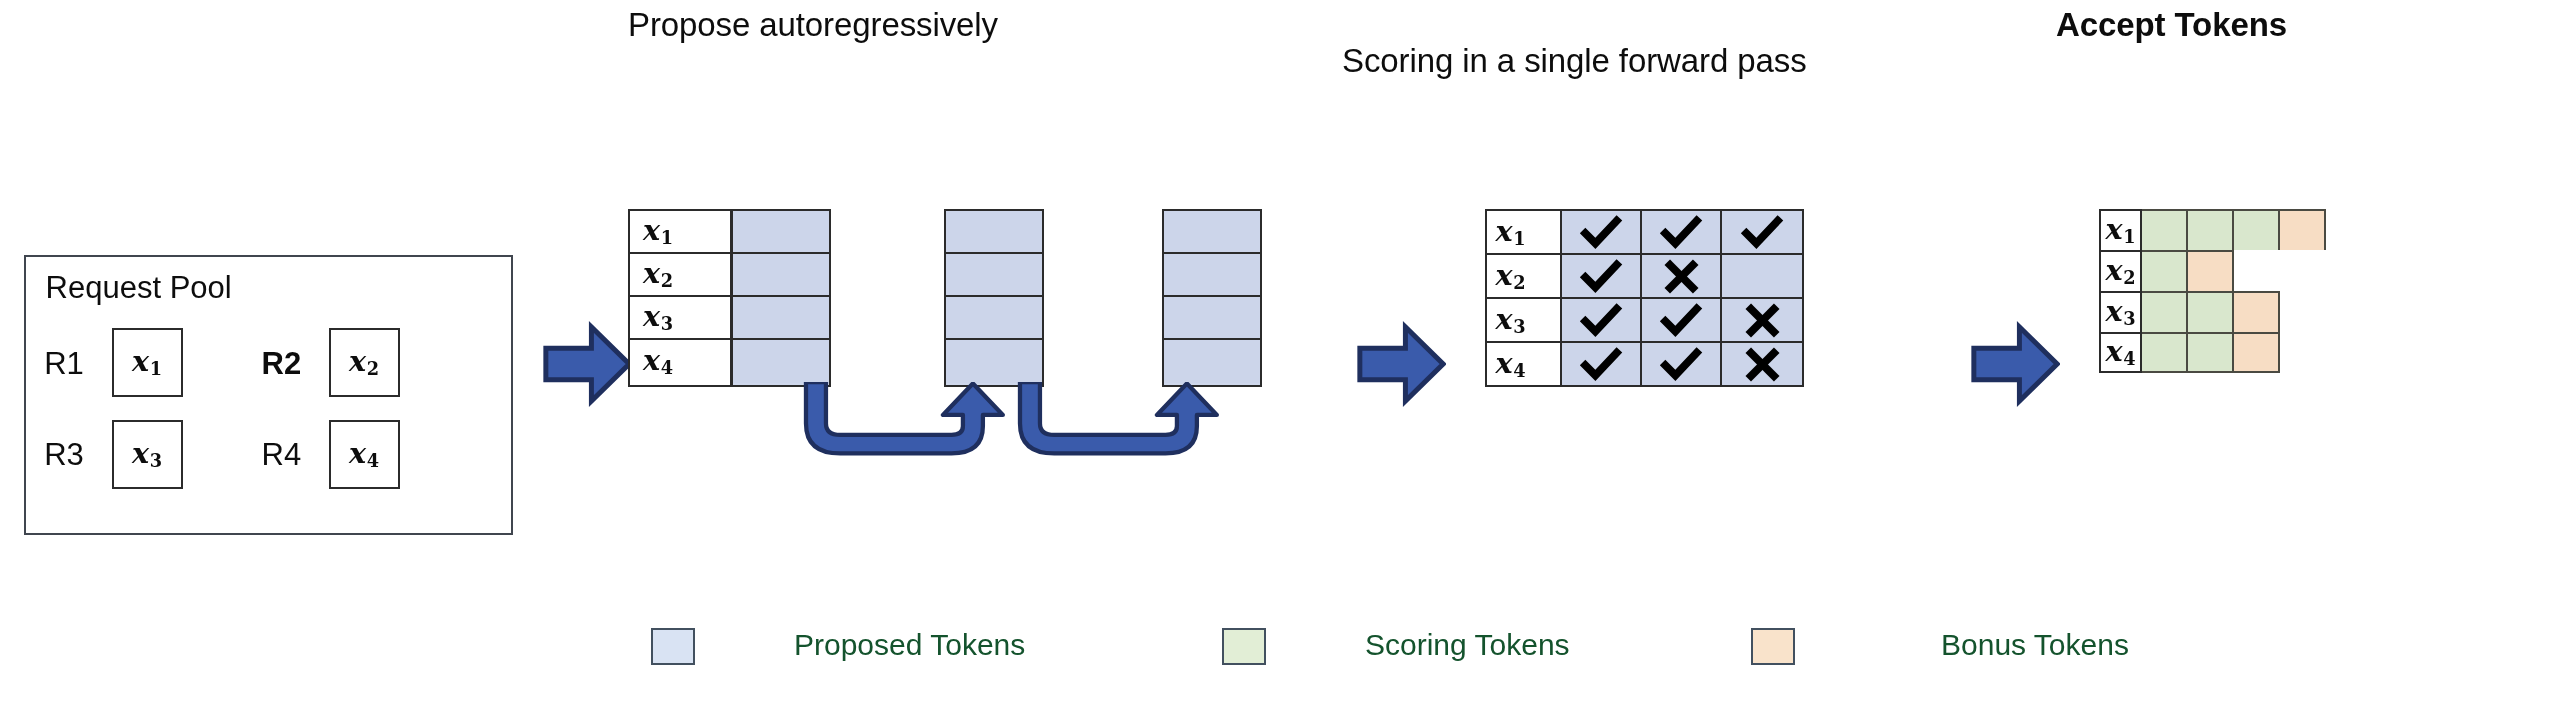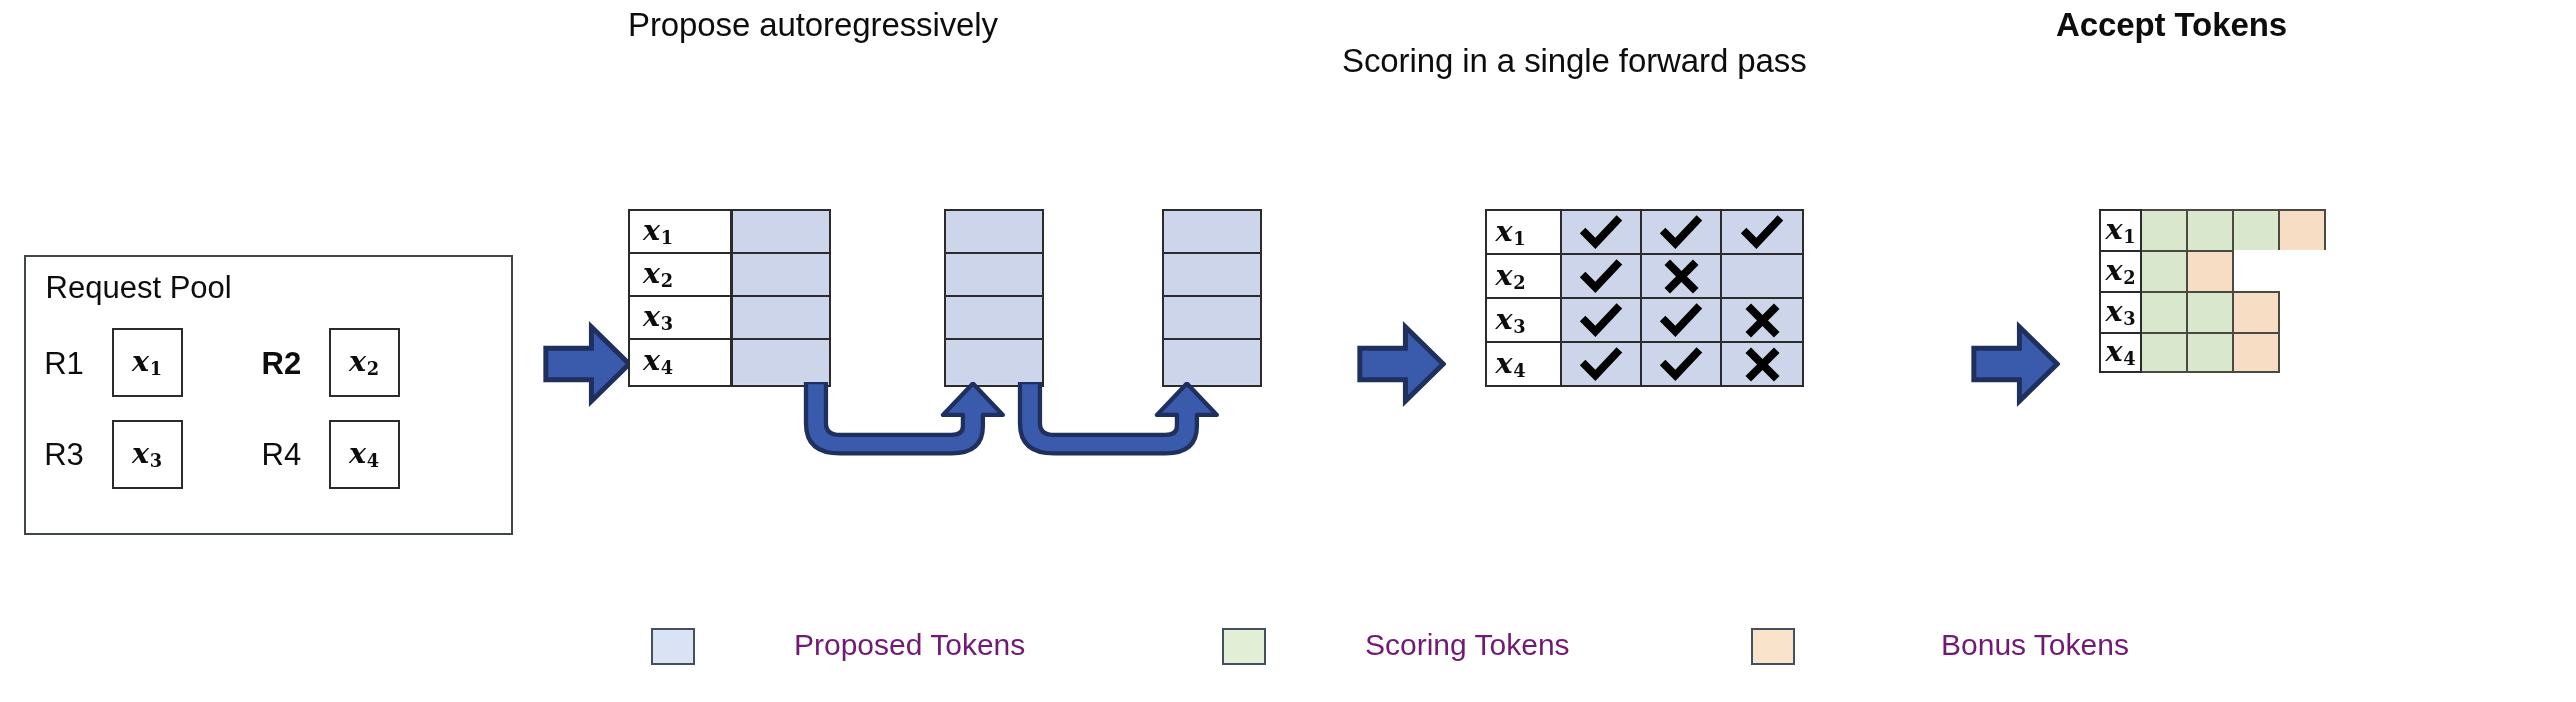--- a/index.html
+++ b/index.html
@@ -185,21 +185,21 @@
   
   .legend-sw {
     position: absolute;
     width: 44px; height: 37px;
     border: 2.1px solid #42505f;
     box-sizing: border-box;
   }
   .legend-label {
     position: absolute;
     font-size: 30px;
-    color: #701a75;
+    color: #14532d;
     white-space: nowrap;
   }
 </style>
 </head>
 <body>
 
 <div id="stage">
 
   <div class="ttl" style="left:628px; top:5.7px; width:671px;">Propose autoregressively</div>
 

